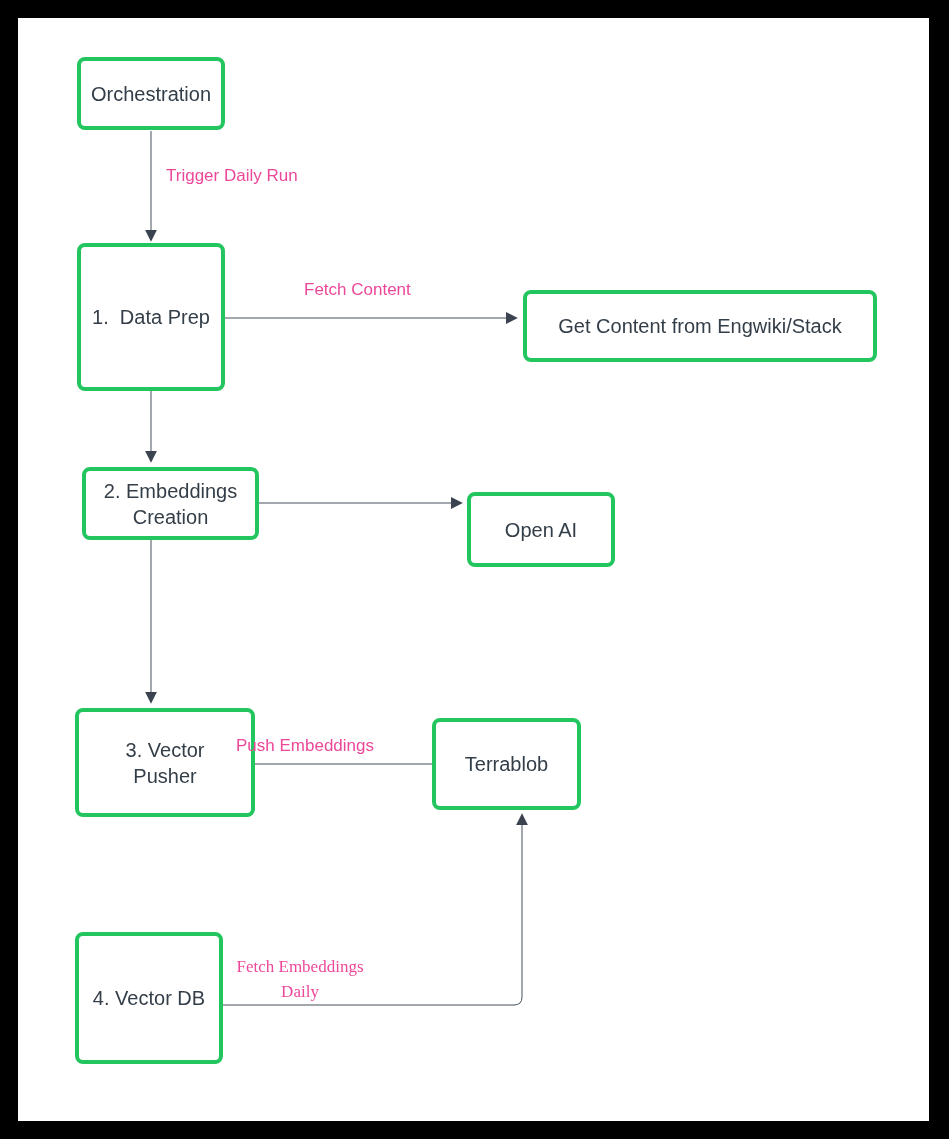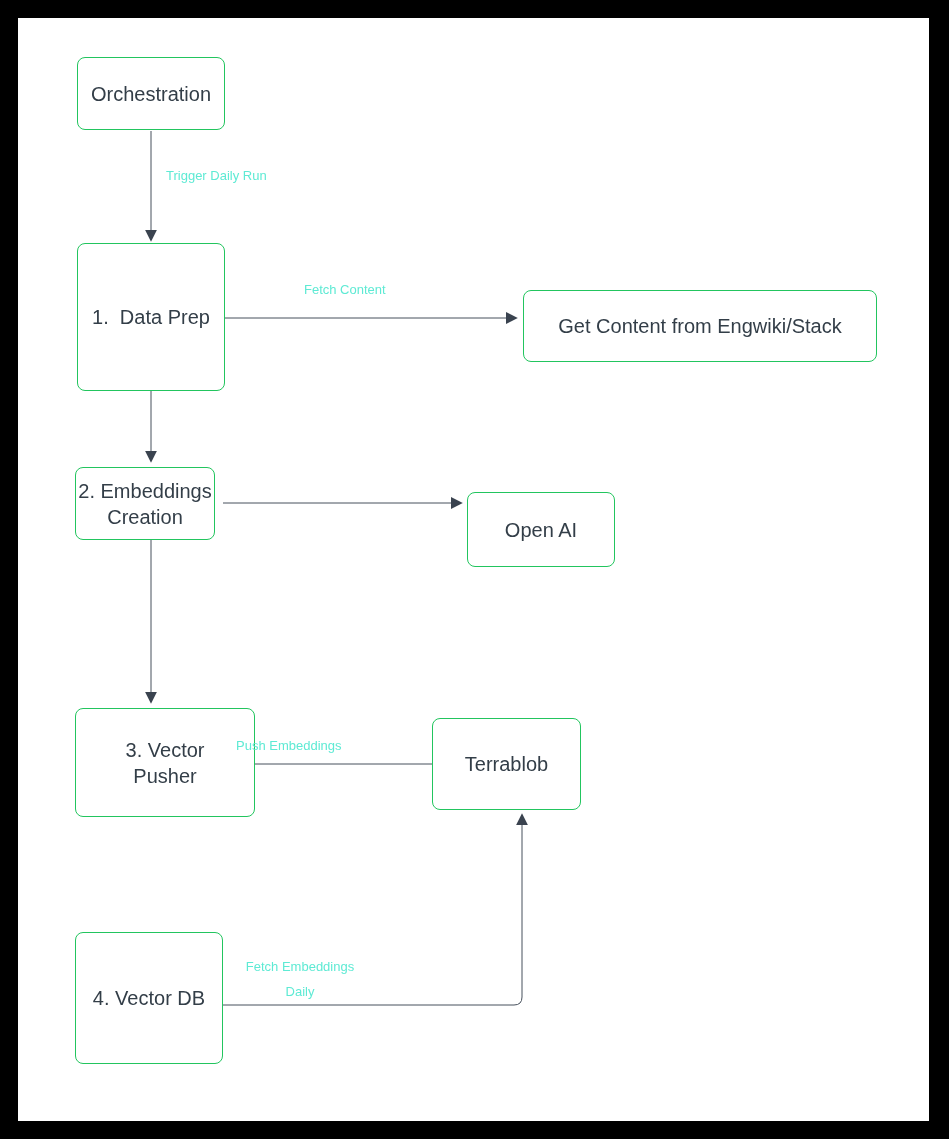--- a/index.html
+++ b/index.html
@@ -19,40 +19,40 @@
   }
   #edges-svg {
     position: absolute;
     left: 0; top: 0;
     width: 949px; height: 1139px;
   }
   .node {
     position: absolute;
     box-sizing: border-box;
     background: #ffffff;
-    border: 1px solid #22c55e;
+    border: 4px solid #22c55e;
     border-radius: 8px;
     display: flex;
     align-items: center;
     justify-content: center;
     text-align: center;
     color: #333e48;
     font-size: 20px;
     line-height: 26px;
     white-space: pre-wrap;
   }
   .edge-label {
     position: absolute;
-    color: #5eead4;
-    font-size: 13px;
+    color: #ec4899;
+    font-size: 17px;
     line-height: 25px;
     white-space: pre-wrap;
     background: transparent;
   }
-  .edge-label.center { text-align: center; }
+  .edge-label.center { text-align: center; font-family: Liberation Serif, serif; }
 </style>
 </head>
 <body>
 
 <div id="canvas">
   <div id="page"></div>
 
   <svg id="edges-svg" viewBox="0 0 949 1139" xmlns="http://www.w3.org/2000/svg">
     <defs>
       <marker id="arrow" viewBox="0 0 10 10" refX="8.5" refY="5" markerWidth="12" markerHeight="12" orient="auto-start-reverse">
@@ -75,21 +75,21 @@
   </div>
 
   <div class="node" style="left:77px; top:243px; width:148px; height:148px">
     <span>1.  Data Prep</span>
   </div>
 
   <div class="node" style="left:523px; top:290px; width:354px; height:72px">
     <span>Get Content from Engwiki/Stack</span>
   </div>
 
-  <div class="node" style="left:75px; top:467px; width:140px; height:73px">
+  <div class="node" style="left:82px; top:467px; width:177px; height:73px">
     <span>2. Embeddings
 Creation</span>
   </div>
 
   <div class="node" style="left:467px; top:492px; width:148px; height:75px">
     <span>Open AI</span>
   </div>
 
   <div class="node" style="left:75px; top:708px; width:180px; height:109px">
     <span>3. Vector

